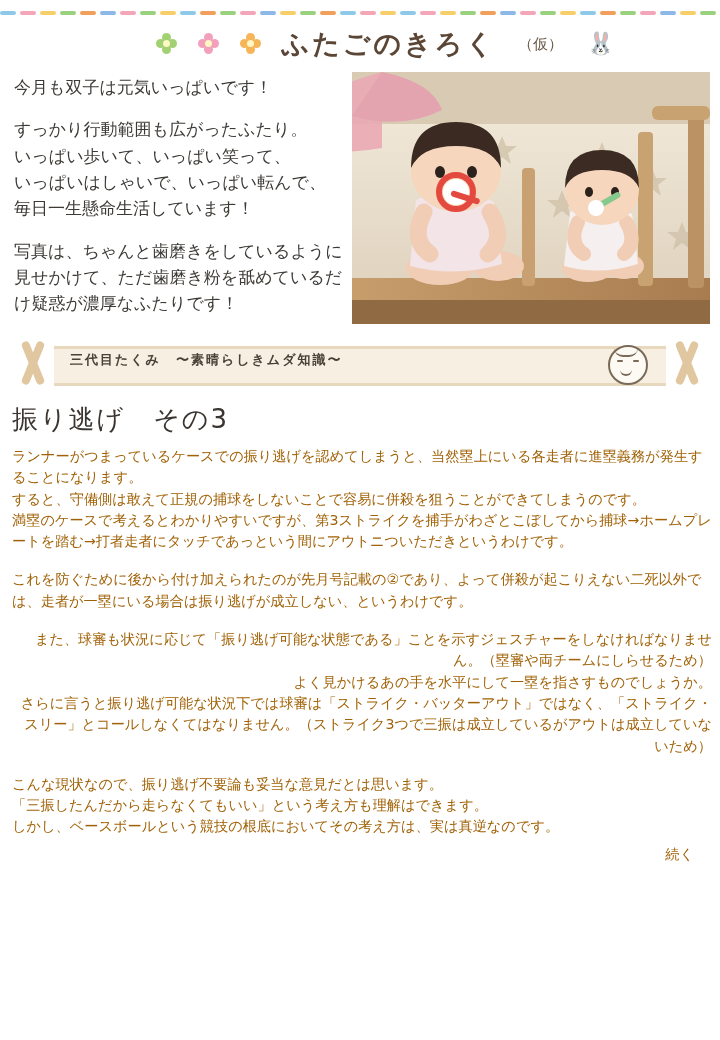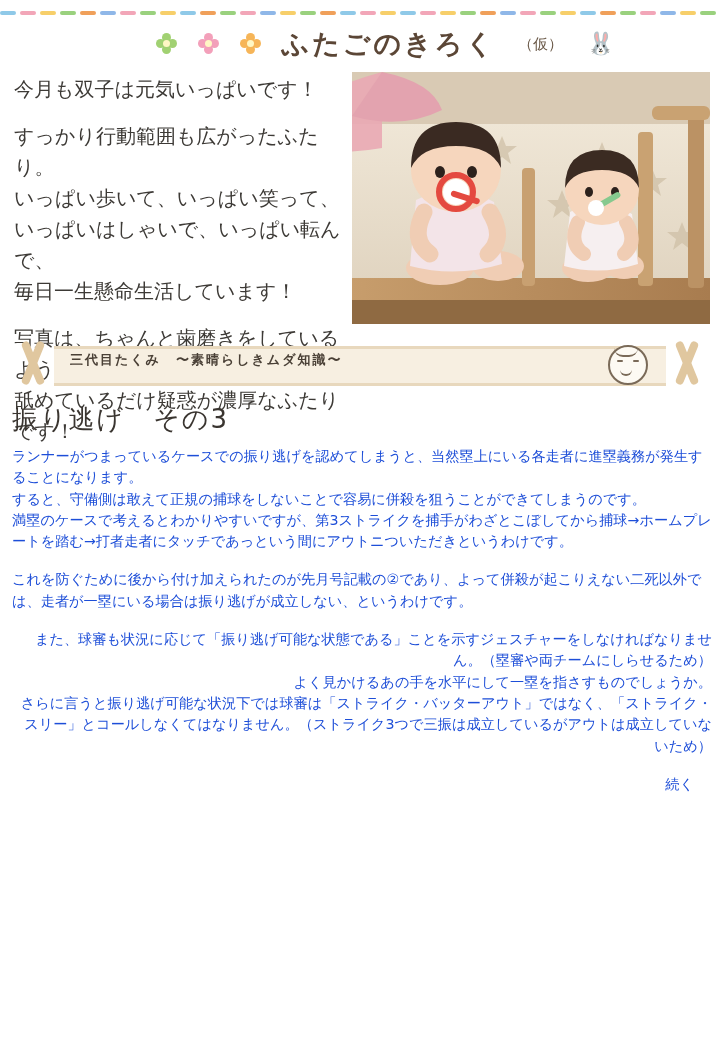--- a/index.html
+++ b/index.html
@@ -90,21 +90,21 @@
     line-height: 1;
     margin-left: 4px;
   }
 
   
   .intro {
     position: absolute;
     left: 14px;
     top: 74px;
     width: 340px;
-    font-size: 20px;
+    font-size: 17px;
     line-height: 1.55;
     color: #3d3a36;
   }
   .intro p { margin: 0 0 16px 0; }
   .intro p:last-child { margin-bottom: 0; }
 
   
   .photo {
     position: absolute;
     left: 352px;
@@ -210,21 +210,21 @@
     letter-spacing: 2px;
     color: #3a3530;
   }
   .article-body {
     position: absolute;
     left: 12px;
     top: 446px;
     width: 700px;
     font-size: 14.2px;
     line-height: 1.5;
-    color: #1d4ed8;
+    color: #a16207;
   }
   .article-body p { margin: 0 0 17px 0; }
   .article-body p.tight { margin-bottom: 6px; }
   .article-body .tail { float: right; margin-right: 18px; }
 </style>
 </head>
 <body>
 
 <div class="top-ribbon" id="top-ribbon">
     <span class="seg" style="background: rgb(143, 201, 232); margin-right: 4px;"></span>
@@ -392,14 +392,17 @@
 <div class="article-title">振り逃げ　その3</div>
 
 <div class="article-body">
   <p style="white-space: pre-line;">ランナーがつまっているケースでの振り逃げを認めてしまうと、当然塁上にいる各走者に進塁義務が発生することになります。
 すると、守備側は敢えて正規の捕球をしないことで容易に併殺を狙うことができてしまうのです。
 満塁のケースで考えるとわかりやすいですが、第3ストライクを捕手がわざとこぼしてから捕球→ホームプレートを踏む→打者走者にタッチであっという間にアウトニついただきというわけです。</p>
   <p style="white-space: pre-line;">これを防ぐために後から付け加えられたのが先月号記載の②であり、よって併殺が起こりえない二死以外では、走者が一塁にいる場合は振り逃げが成立しない、というわけです。</p>
   <p style="white-space: pre-line; text-align: right;">また、球審も状況に応じて「振り逃げ可能な状態である」ことを示すジェスチャーをしなければなりません。（塁審や両チームにしらせるため）
 よく見かけるあの手を水平にして一塁を指さすものでしょうか。
 さらに言うと振り逃げ可能な状況下では球審は「ストライク・バッターアウト」ではなく、「ストライク・スリー」とコールしなくてはなりません。（ストライク3つで三振は成立しているがアウトは成立していないため）</p>
+  <p class="tight" style="white-space: pre-line;">こんな現状なので、振り逃げ不要論も妥当な意見だとは思います。
+「三振したんだから走らなくてもいい」という考え方も理解はできます。
+しかし、ベースボールという競技の根底においてその考え方は、実は真逆なのです。</p>
   <span class="tail">続く</span>
 </div>
 
 </body></html>

